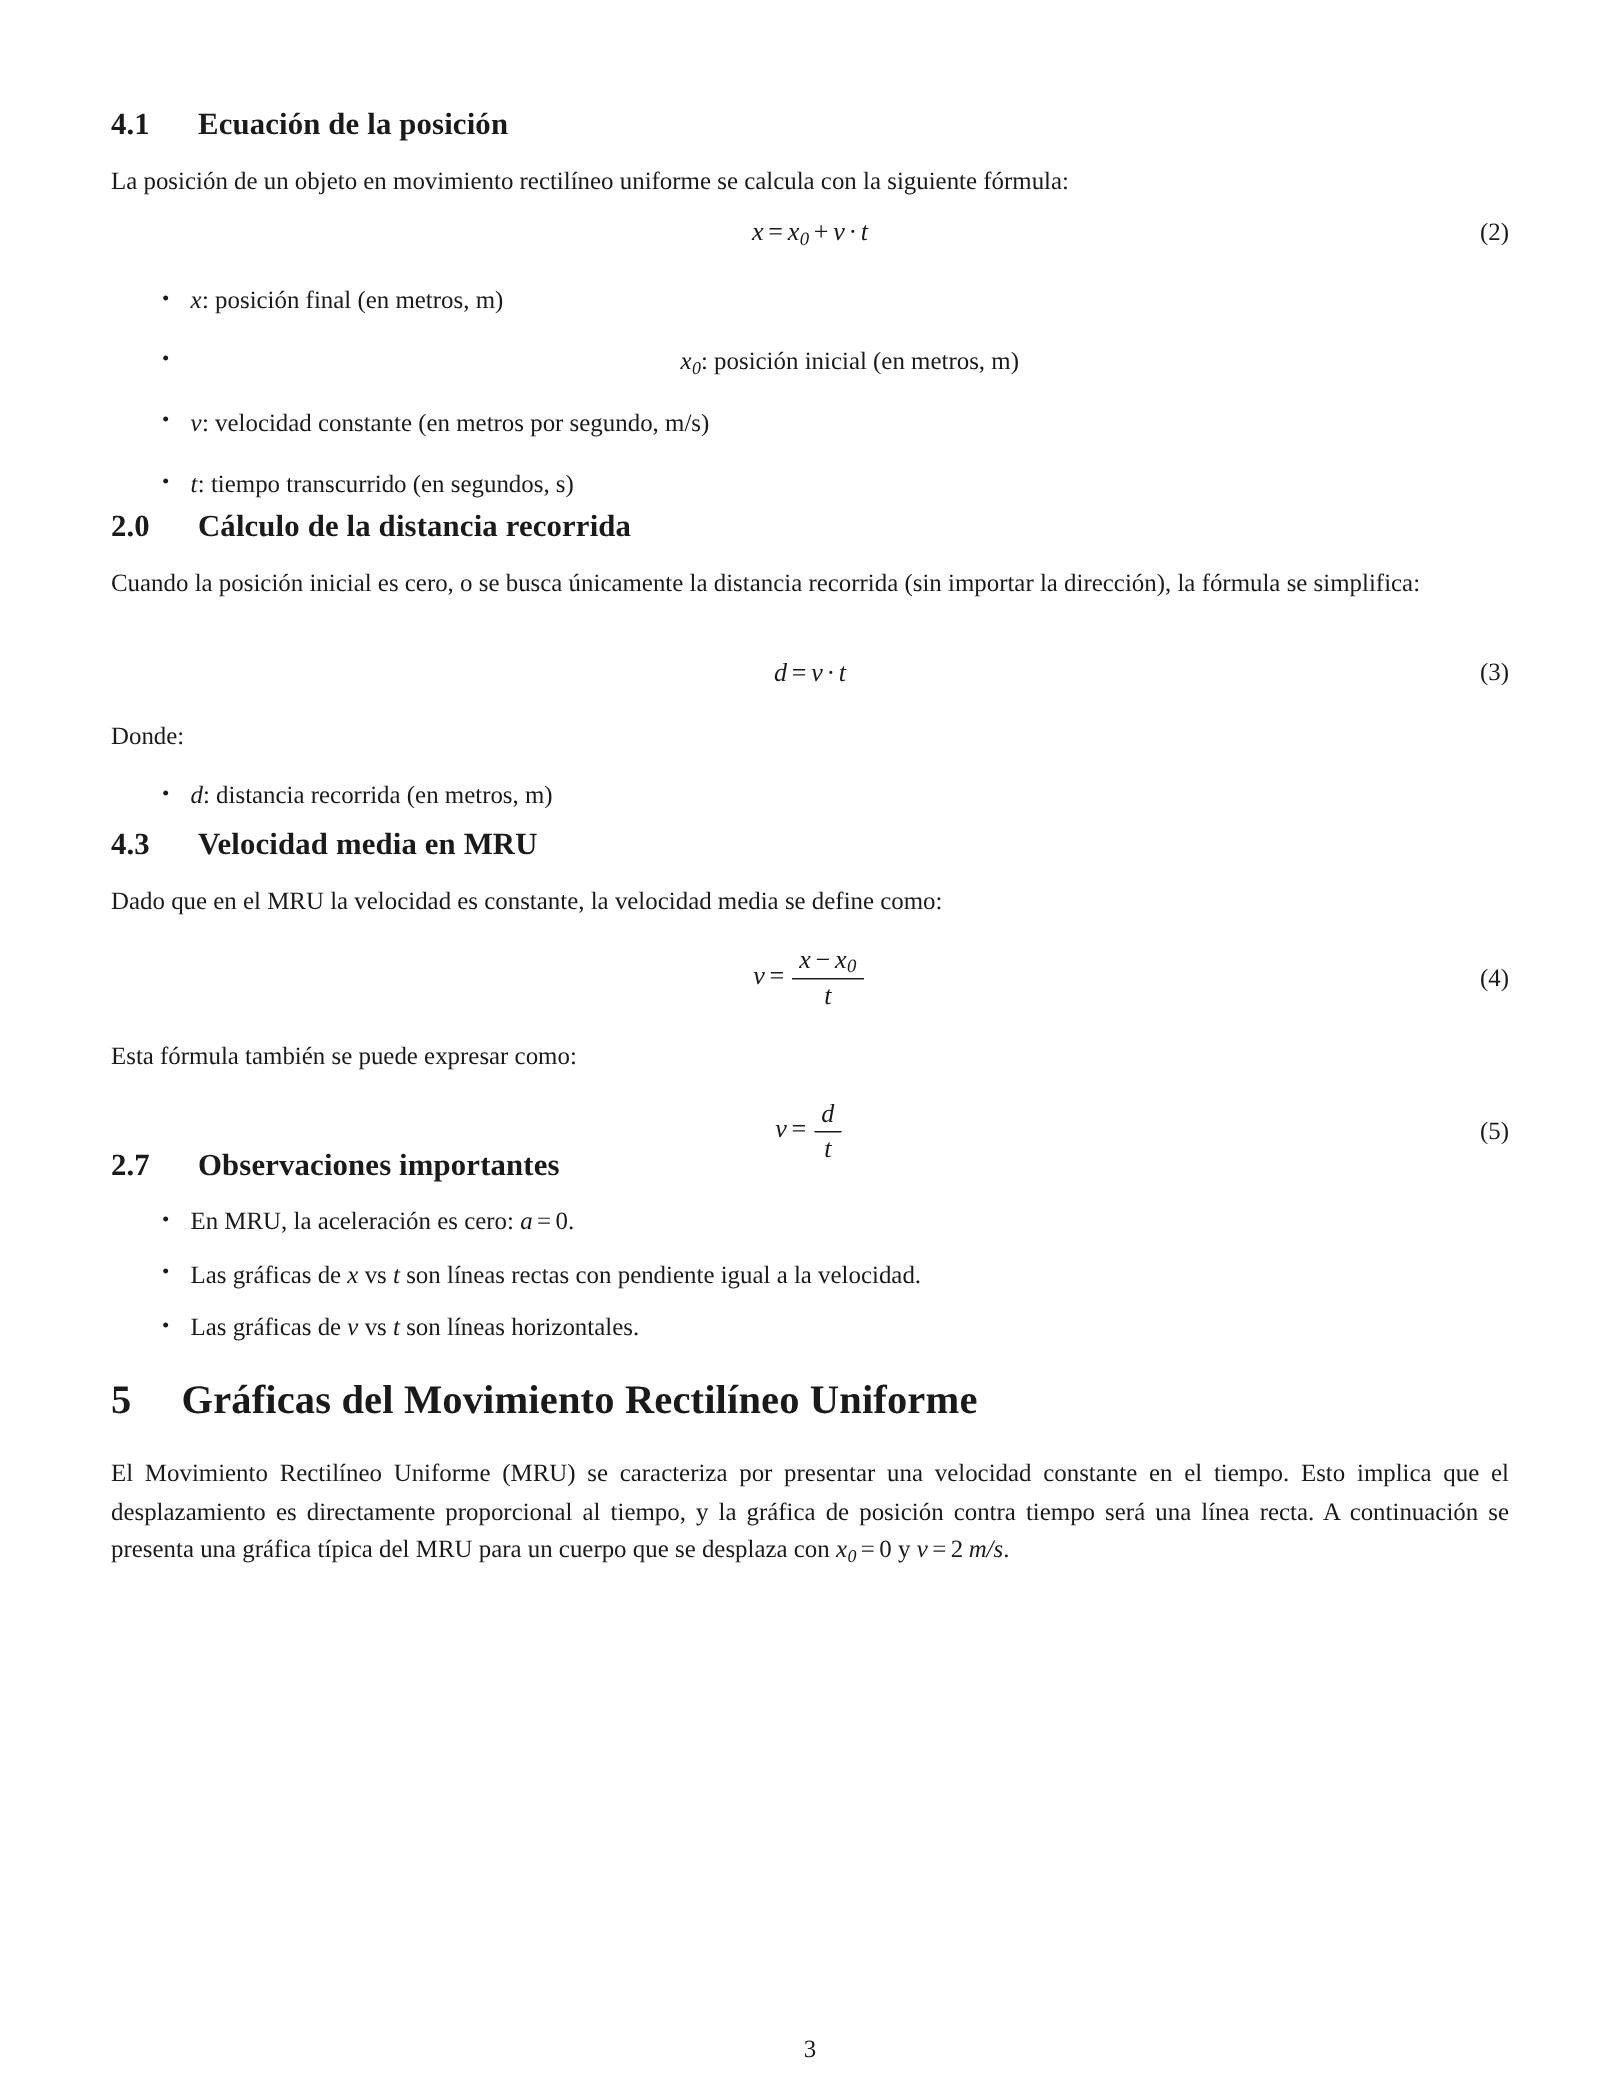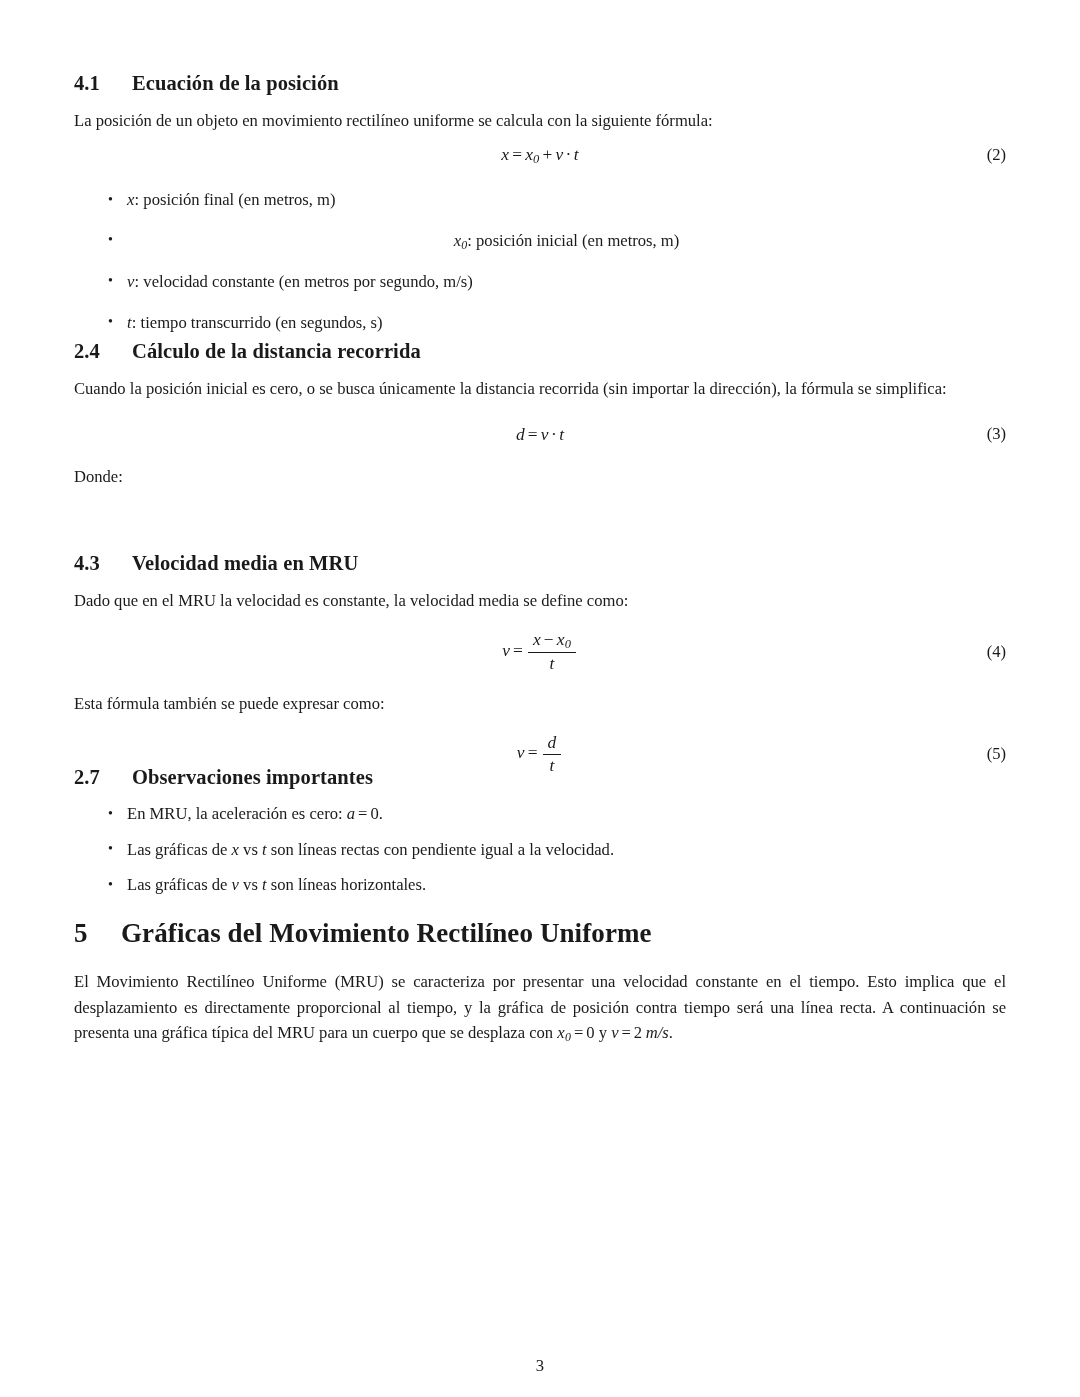--- a/index.html
+++ b/index.html
@@ -167,35 +167,40 @@
       </li>
       <li>
         <span class="mi">t</span><span class="sub"></span><span>: tiempo transcurrido (en segundos, s)</span>
       </li>
     </ul>
   </div>
 
   <div style="position:absolute; left:0; top:340px; width:932px;">
 
     <h2 class="h2">
-      <span class="num">2.4</span>
+      <span class="num">2.0</span>
       <span>Cálculo de la distancia recorrida</span>
     </h2>
 
     <p class="para" style="margin-top:13px;">Cuando la posición inicial es cero, o se busca únicamente la distancia recorrida (sin importar la dirección), la fórmula se simplifica:</p>
 
-    <div class="eqrow" style="margin-top:22px;">
+    <div class="eqrow" style="margin-top:36px;">
       <div class="eqbody">
         <span class="mi">d</span><span class="mo">=</span><span class="mi">v</span><span class="mo" style="padding:0 0.14em;">·</span><span class="mi">t</span>
       </div>
       <span class="eqnum">(3)</span>
     </div>
 
     <p class="para noj" style="margin-top:19px;">Donde:</p>
 
+    <ul class="bullets" style="margin-top:14px;">
+      <li>
+        <span class="mi">d</span><span>: distancia recorrida (en metros, m)</span>
+      </li>
+    </ul>
   </div>
 
   <div style="position:absolute; left:0; top:552px; width:932px;">
 
     <h2 class="h2">
       <span class="num">4.3</span>
       <span>Velocidad media en MRU</span>
     </h2>
 
     <p class="para noj" style="margin-top:13px;">Dado que en el MRU la velocidad es constante, la velocidad media se define como:</p>

